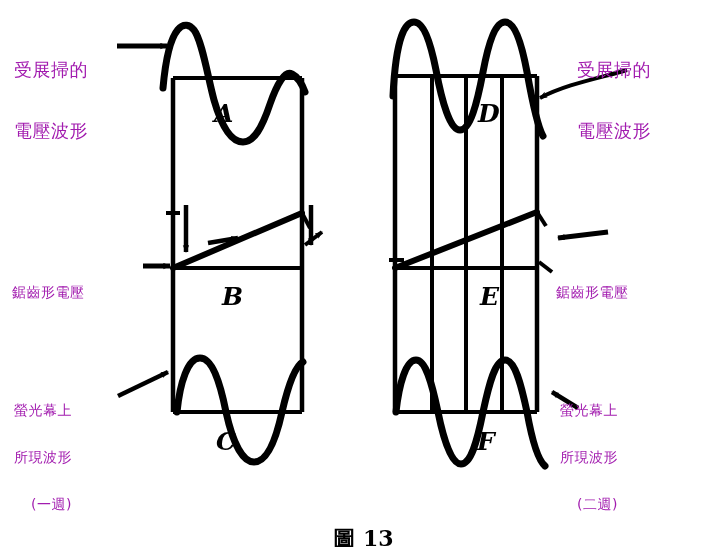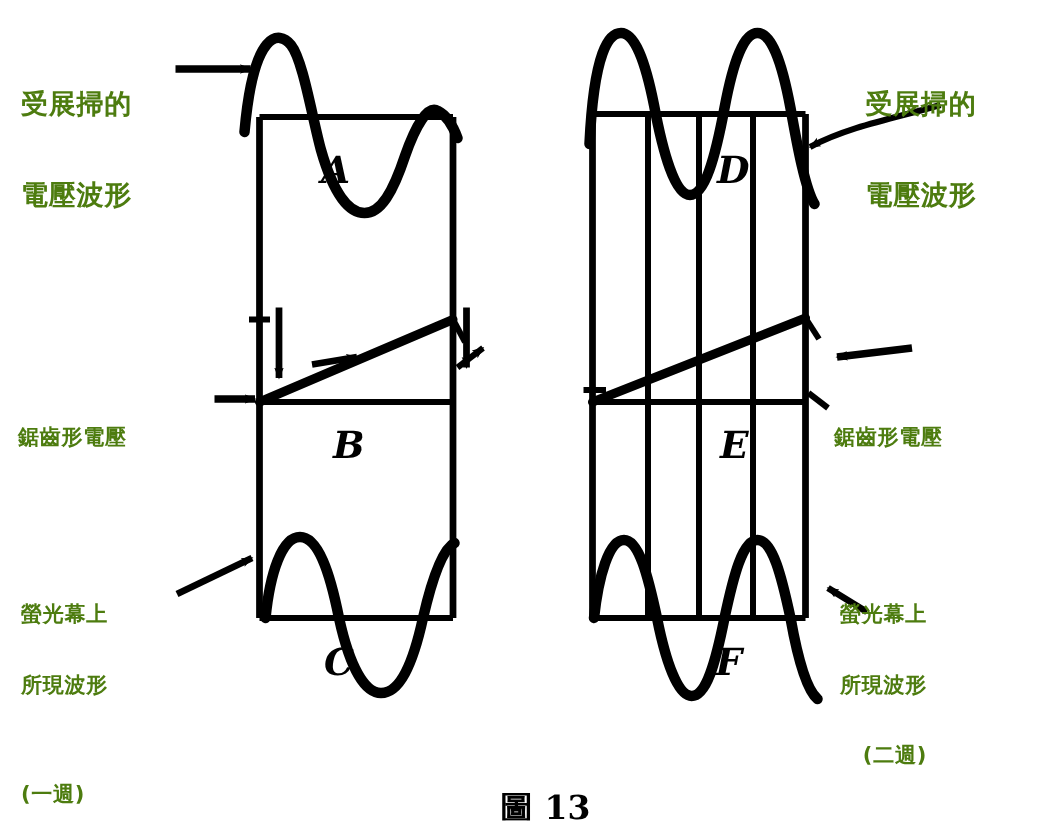--- a/index.html
+++ b/index.html
@@ -8,22 +8,22 @@
     font-family:"DejaVu Sans","Liberation Sans",sans-serif;
     overflow:hidden;
     position:relative;
   }
   #figure{
     position:absolute;left:0;top:0;width:705px;height:547px;
   }
   .cjk-label{
     position:absolute;
     font-family:"DejaVu Sans","Liberation Sans",sans-serif;
-    font-weight:bold;
-    color:#4d7c0f;
+    font-weight:normal;
+    color:#a21caf;
     line-height:1.12;
     letter-spacing:0.5px;
     white-space:pre;
   }
   .lbl-18{font-size:18px;}
   .lbl-17{font-size:14px;}
   .caption{
     position:absolute;
     font-family:"DejaVu Serif","Liberation Serif",serif;
     font-size:22px;font-weight:bold;color:#000;
@@ -142,21 +142,21 @@
   <div>鋸齒形電壓</div>
 </div>
 
 <div class="cjk-label lbl-17" style="left:556px;top:254px;">
   <div>鋸齒形電壓</div>
 </div>
 
 <div class="cjk-label lbl-17" style="left:14px;top:372px;text-align:left;">
   <div>螢光幕上</div>
   <div>所現波形</div>
-  <div style="text-align:left;margin-top:26px;">(一週)</div>
+  <div style="text-align:right;">(一週)</div>
 </div>
 
 <div class="cjk-label lbl-17" style="left:560px;top:372px;text-align:left;">
   <div>螢光幕上</div>
   <div>所現波形</div>
   <div style="text-align:right;">(二週)</div>
 </div>
 
 <div class="caption" style="left:318px;top:498px;">
   <span>圖</span><span>&nbsp;</span><span>13</span>

